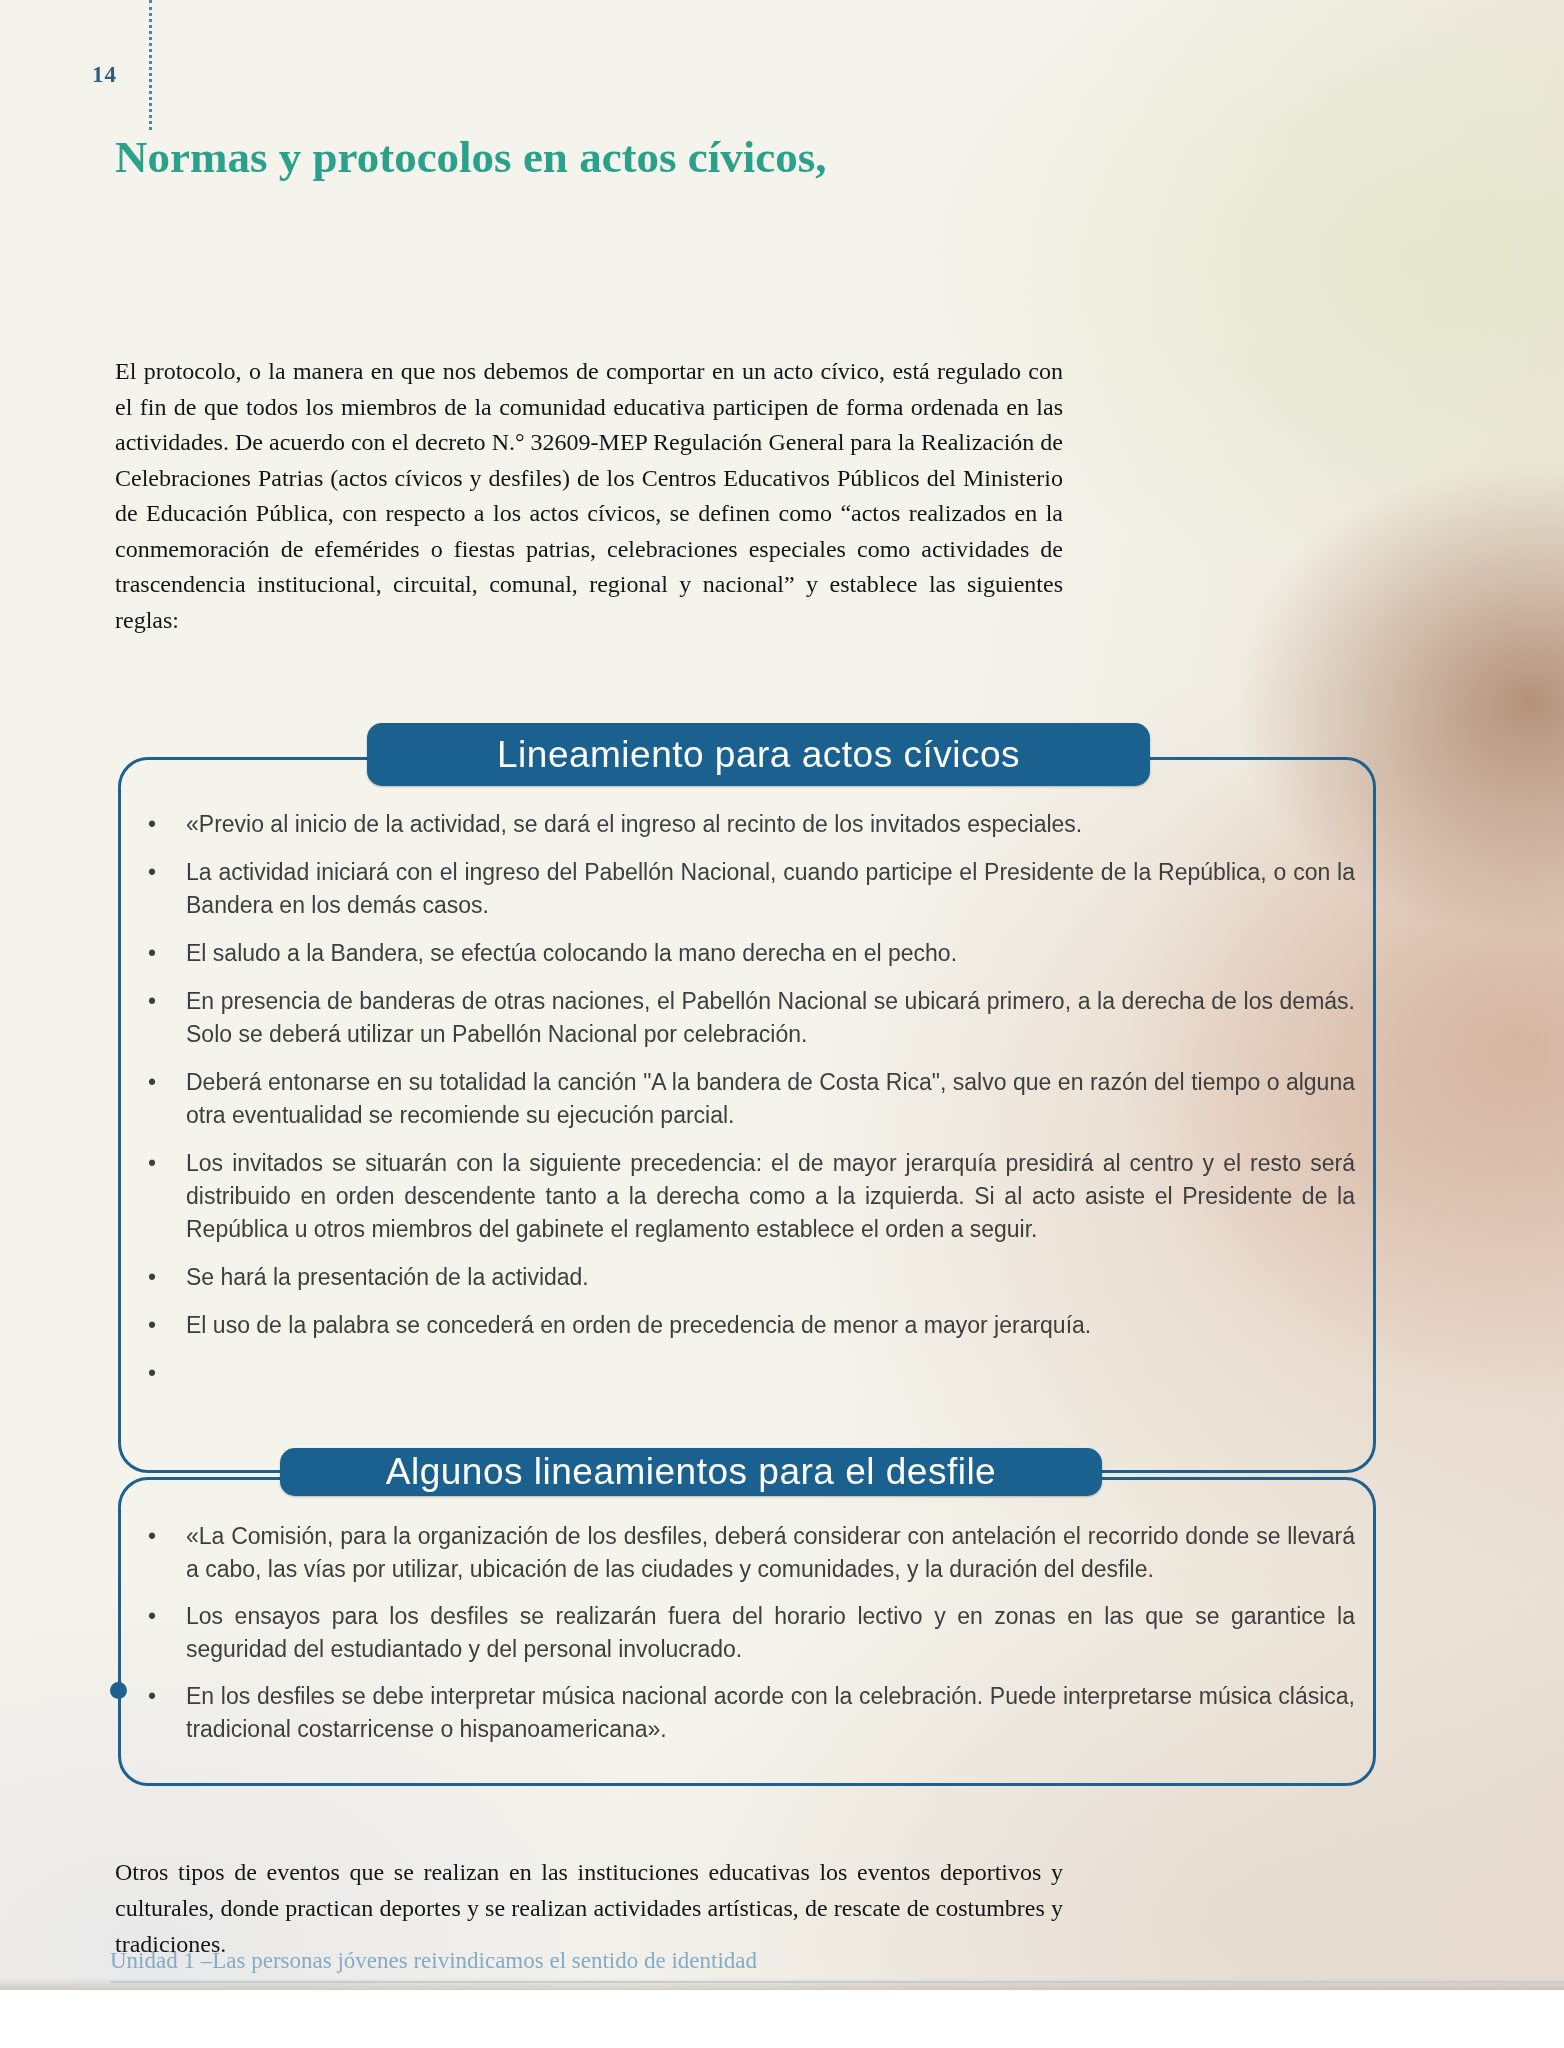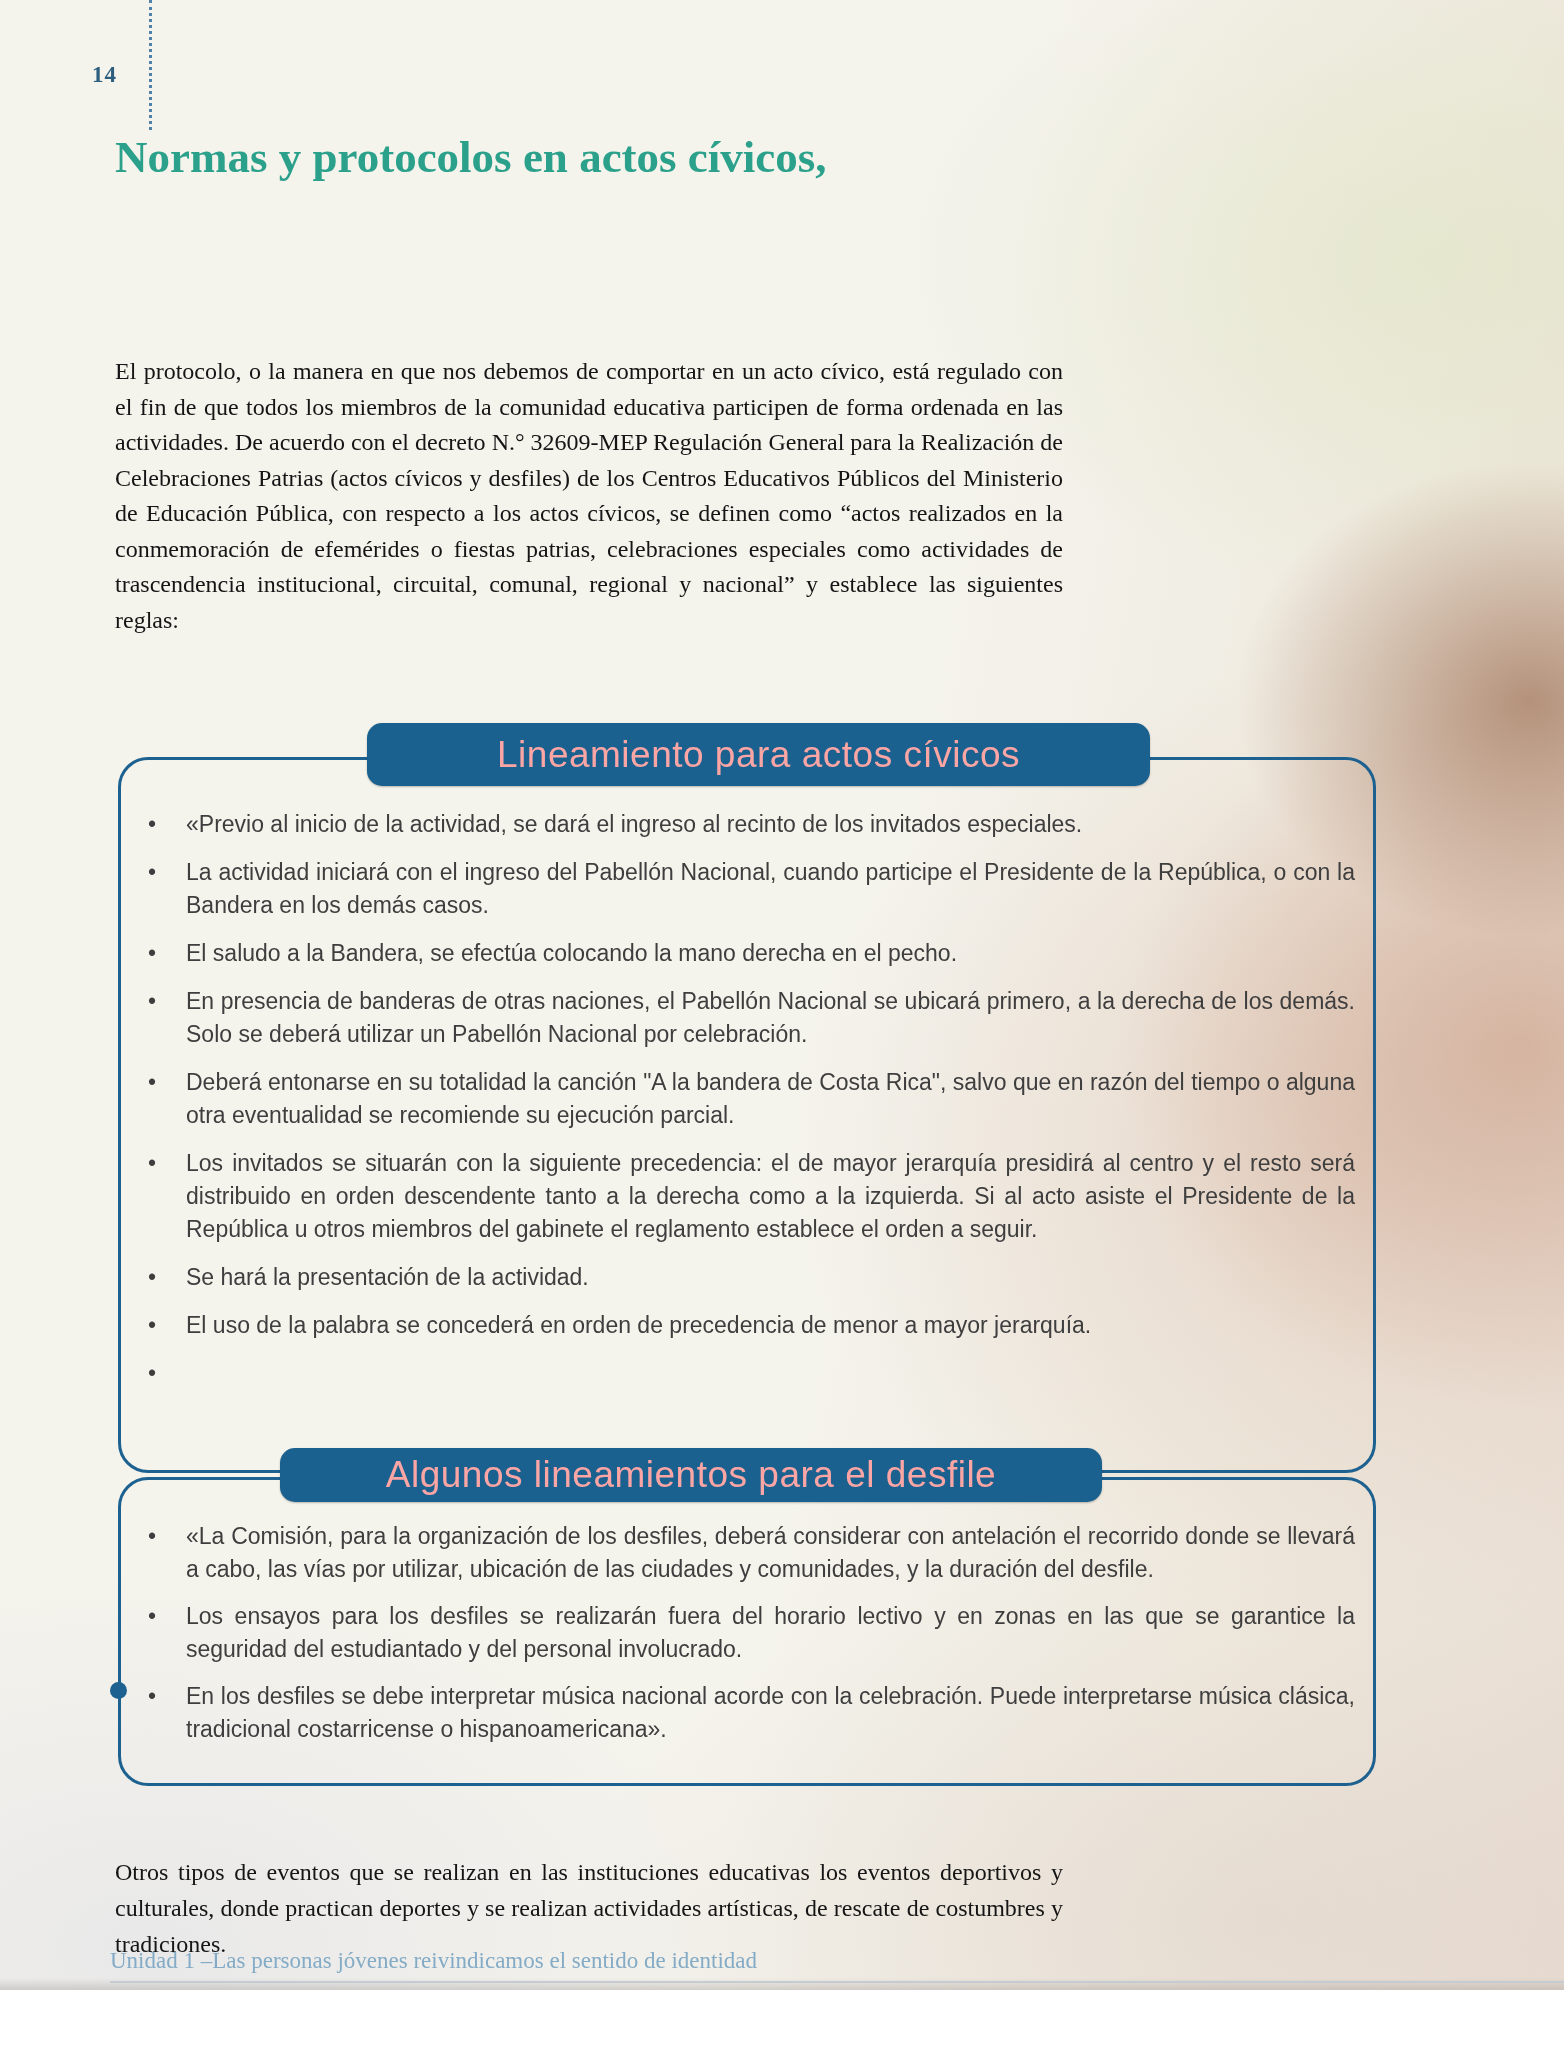--- a/index.html
+++ b/index.html
@@ -40,26 +40,26 @@
     font-size:24px;line-height:35.5px;color:#151515;text-align:justify;
   }
   .frame{
     position:absolute;border:3px solid #1d6190;border-radius:30px;background:transparent;
   }
   .frame-1{left:118px;top:757px;width:1252px;height:710px;}
   .frame-2{left:118px;top:1477px;width:1252px;height:303px;}
   .pill{
     position:absolute;background:#1a618f;border-radius:15px;
     display:flex;align-items:center;justify-content:center;
-    font-family:"Liberation Sans", sans-serif;color:#fca5a5;
+    font-family:"Liberation Sans", sans-serif;color:#ffffff;
     font-size:37px;letter-spacing:0.5px;
     box-shadow:0 1px 2px rgba(0,0,0,0.25);
   }
   .pill-1{left:367px;top:723px;width:783px;height:63px;}
-  .pill-2{left:280px;top:1448px;width:822px;height:54px;}
+  .pill-2{left:280px;top:1448px;width:822px;height:48px;}
   .bullets{
     position:absolute;margin:0;padding:0;list-style:none;
     font-family:"Liberation Sans", sans-serif;
     font-size:23px;line-height:33px;color:#3e3e3e;
     display:flex;flex-direction:column;
   }
   .bullets-1{left:140px;top:808px;width:1215px;gap:15px;}
   .bullets-2{left:140px;top:1520px;width:1215px;gap:14px;}
   .bullets li{position:relative;padding-left:46px;text-align:justify;}
   .bullets li .dot{

